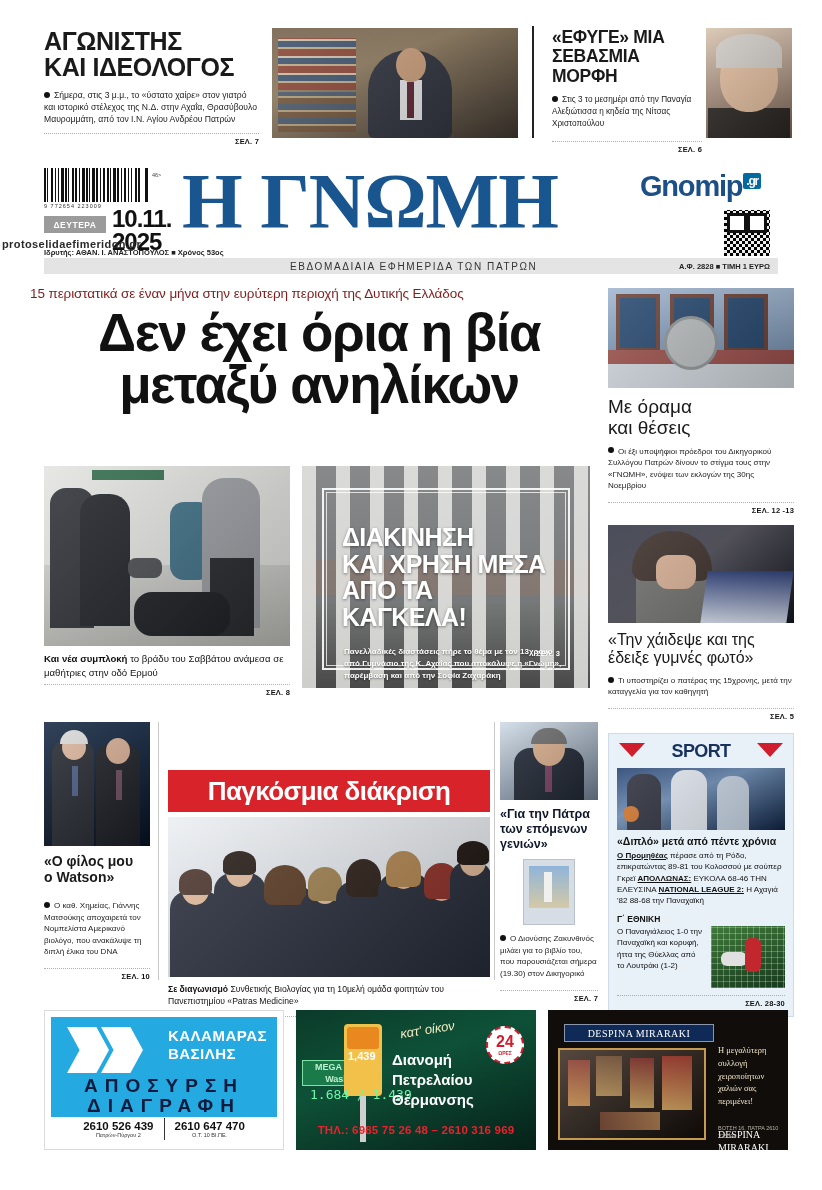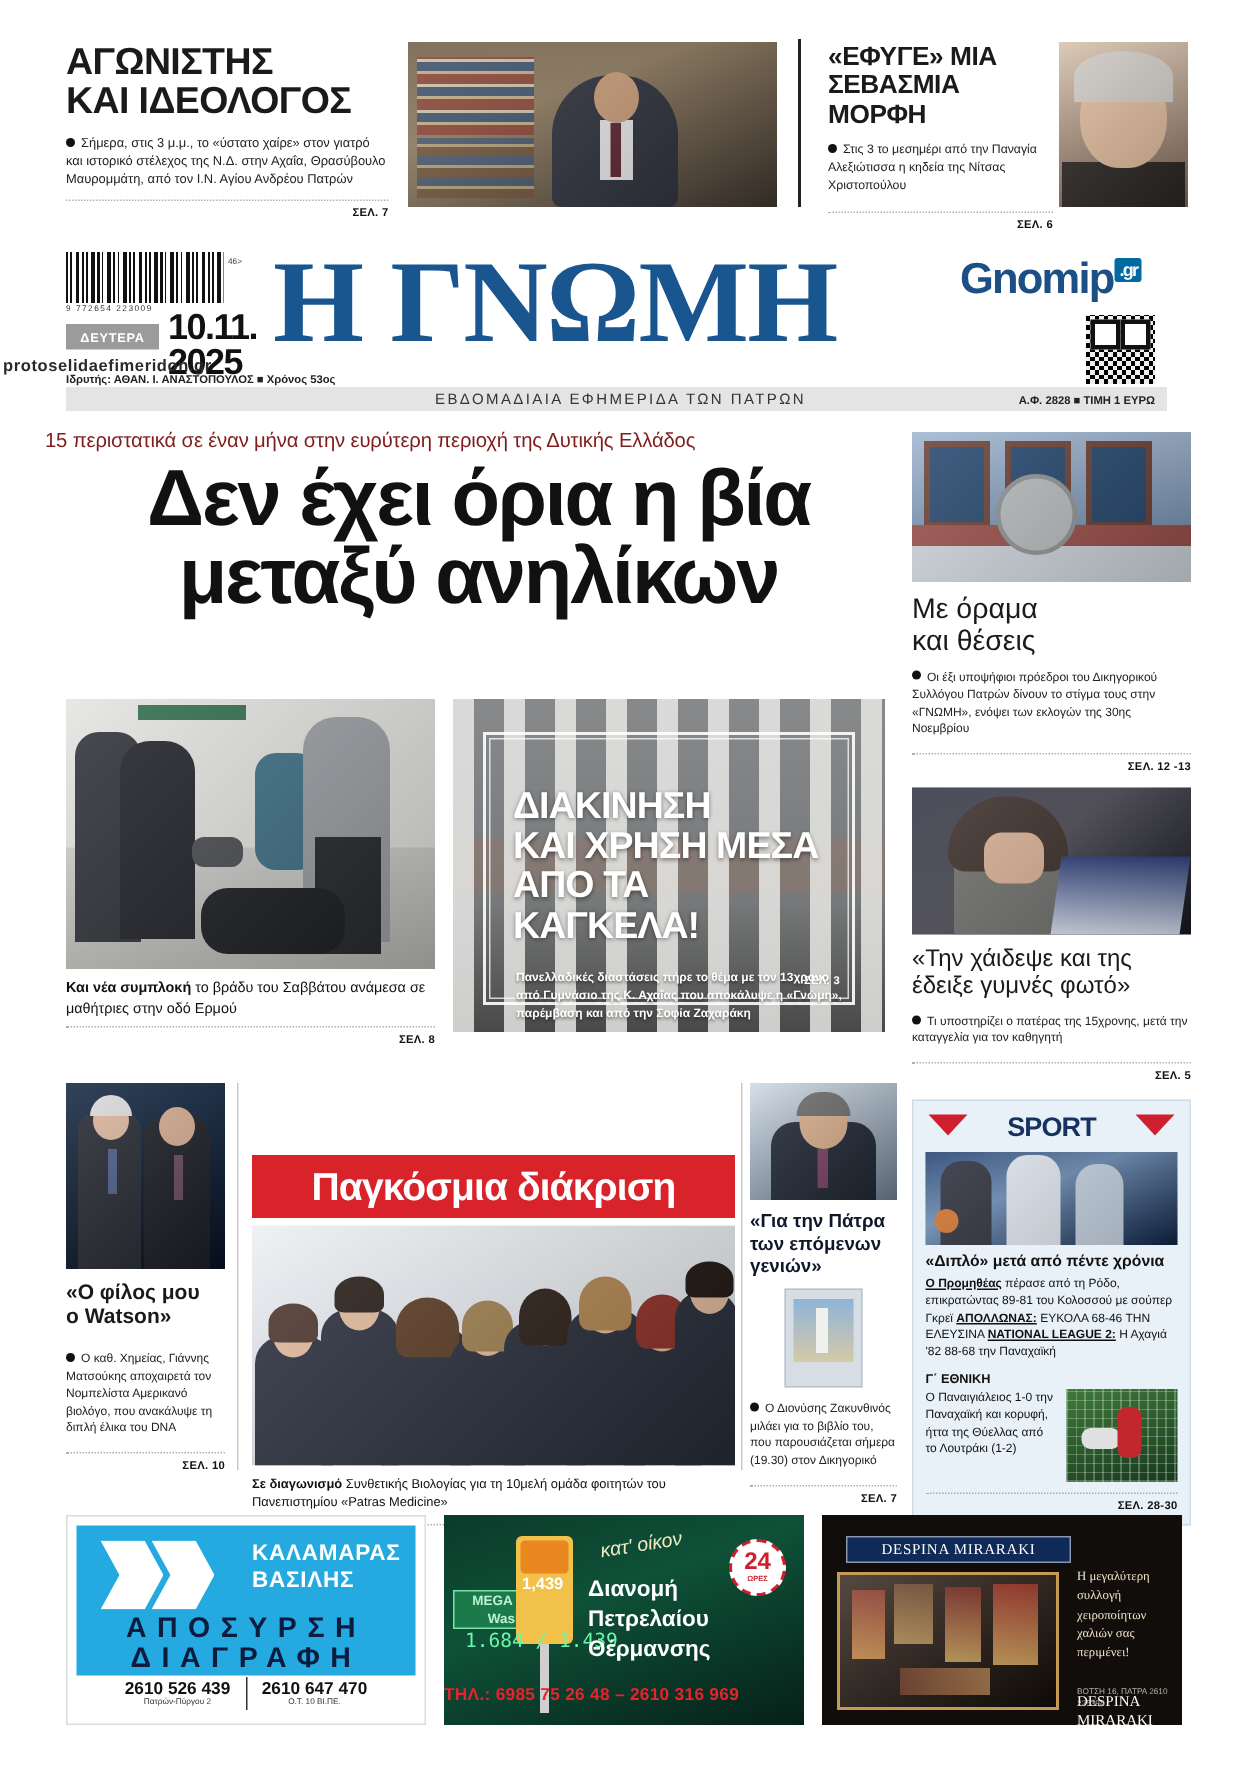--- a/index.html
+++ b/index.html
@@ -271,21 +271,21 @@
   .ad2 .p2 { position:absolute; left:52px; top:40px; color:#fff; font-size:11px; font-weight:bold;}
   .ad2 .katoikon { position:absolute; left:104px; top:12px; color:#f2eac0; font-size:13px;
                    font-style:italic; transform:rotate(-9deg); }
   .ad2 .h24 { position:absolute; right:12px; top:16px; width:38px; height:38px; border-radius:50%;
               background:#fff; border:2px dashed #cf1f2e; display:flex; flex-direction:column;
               align-items:center; justify-content:center;}
   .ad2 .h24 .n{ font-size:16px; font-weight:bold; color:#cf1f2e; line-height:1;}
   .ad2 .h24 .t{ font-size:5px; font-weight:bold; color:#cf1f2e;}
   .ad2 .lines { position:absolute; left:96px; top:40px; color:#fff; font-size:15px;
                 font-weight:bold; line-height:1.33; }
-  .ad2 .tel { position:absolute; left:0; right:0; bottom:14px; 
+  .ad2 .tel { position:absolute; left:0; right:0; bottom:14px; text-align:center;
               color:#e8232d; font-size:11.5px; font-weight:bold; letter-spacing:.2px;}
 
   .ad3 { left:548px; top:8px; width:240px; height:140px; background:#100d0b; overflow:hidden;}
   .ad3 .plate { position:absolute; left:16px; top:14px; width:150px; height:18px; background:#0f2a57;
                 border:1px solid #8a96ad; display:flex; align-items:center; justify-content:center;}
   .ad3 .plate span{ color:#fff; font-size:10px; font-family:"Liberation Serif",serif; letter-spacing:.5px;}
   .ad3 .shop { position:absolute; left:10px; top:38px; width:148px; height:92px;
                background:linear-gradient(160deg,#3a2a20,#120d09); border:2px solid #c79a52;}
   .ad3 .shop .rug { position:absolute; background:linear-gradient(180deg,#8a3a2c,#c38a4a); }
   .ad3 .txt { position:absolute; left:170px; top:34px; width:66px; color:#f1e4c8;

